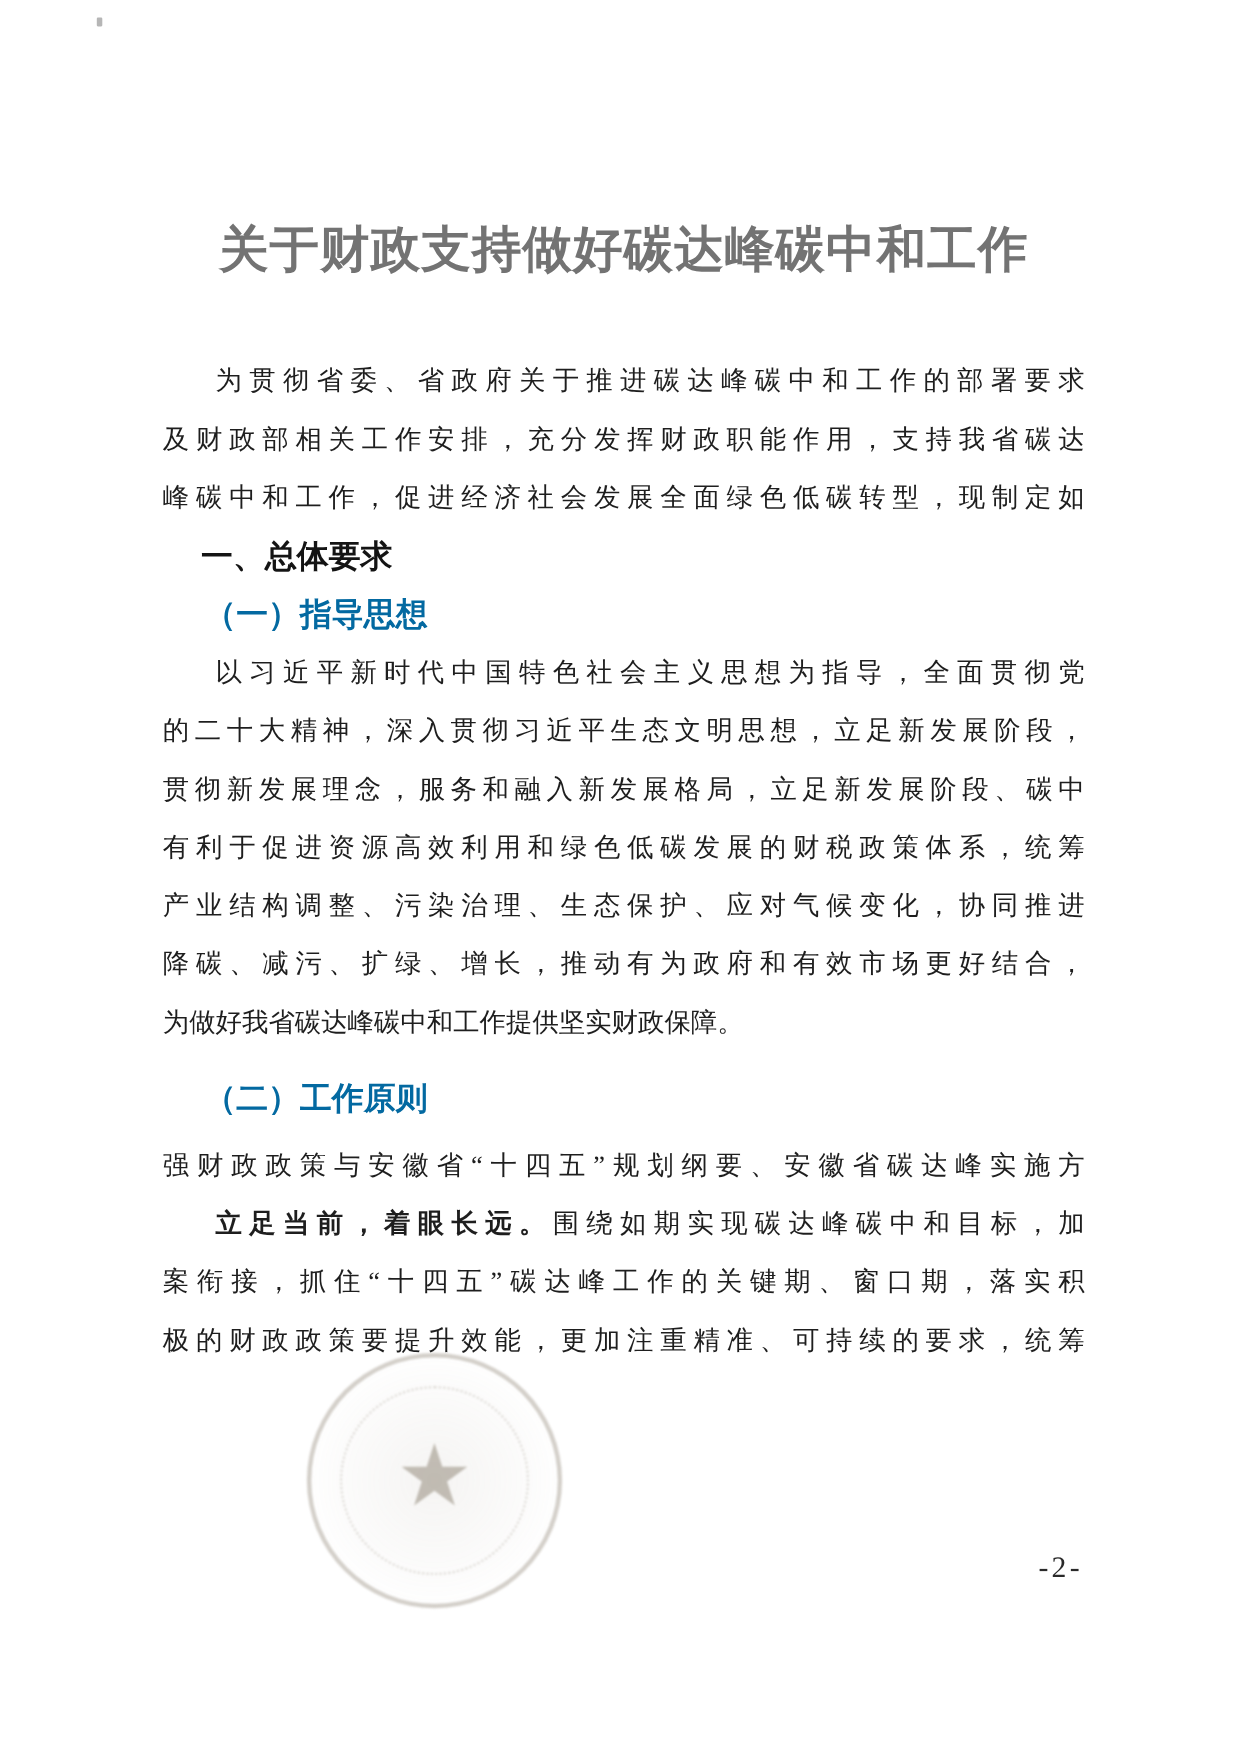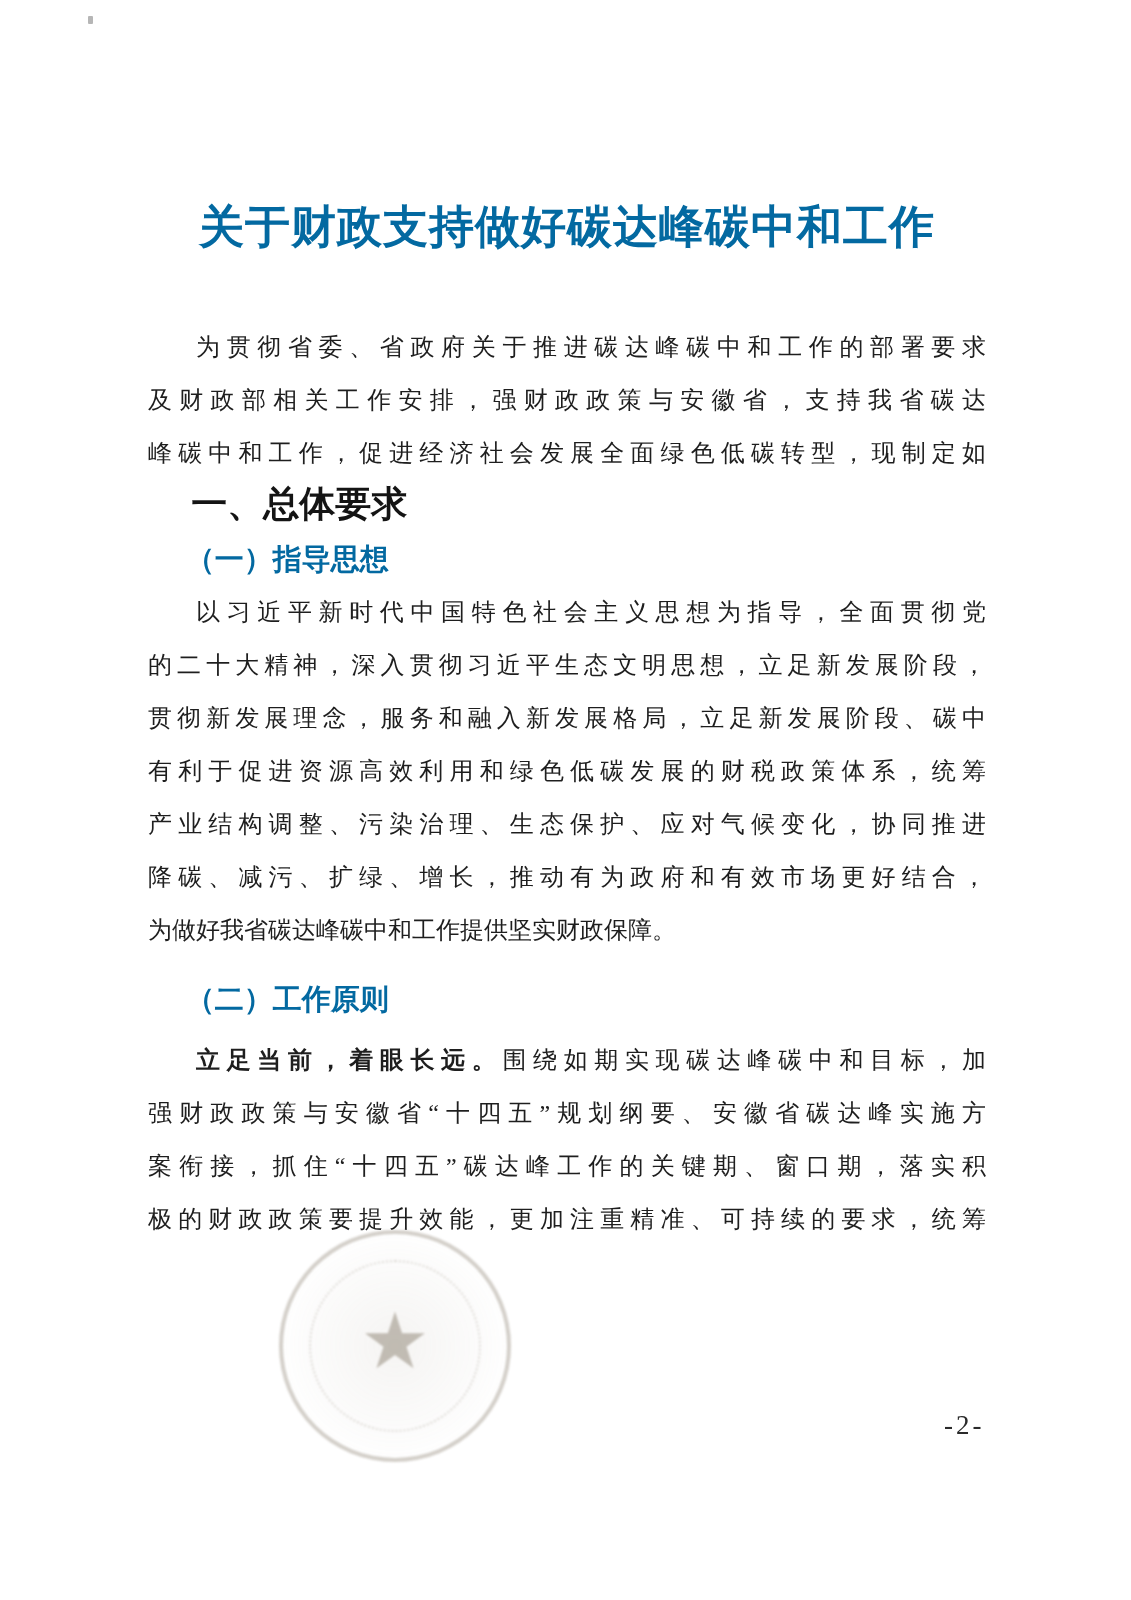--- a/index.html
+++ b/index.html
@@ -8,33 +8,33 @@
     width: 1131px; height: 1600px;
     margin: 0 auto;
     background: #ffffff;
     overflow: hidden;
     font-family: "Liberation Serif", "DejaVu Serif", serif;
     color: #1c1c1c;
   }
   .content { position:absolute; left:148px; top:0; width:838px; z-index:2; }
 
   .title { margin:197px 0 0 0; text-align:center; font-weight:700;
-           font-size:45px; line-height:60px; color:#0369a1; letter-spacing:1px; }
+           font-size:45px; line-height:60px; color:#737373; letter-spacing:1px; }
   .title .tline { display:block; }
 
   .para { font-size:24px; line-height:53px; color:#1e1e1e; }
   .para .line { text-align: justify; white-space: nowrap; }
   .para .line.fill { text-align-last: justify; white-space: normal; }
   .para .line.first { text-indent: 2em; }
   .para .line b { font-weight: 700; }
   .para.intro { margin-top: 64px; }
   .para.p3 { margin-top: 8px; }
 
-  .h-section { font-family:Liberation Mono, monospace;
-               font-weight:700; font-size:36px; line-height:53px;
+  .h-section { font-family:Liberation Sans, sans-serif;
+               font-weight:700; font-size:29px; line-height:53px;
                text-indent:1.2em; color:#141414; }
   .h-sub { font-weight:700; font-size:29px; line-height:53px;
            text-indent:1.3em; color:#0369a1; }
   .h-sub.hs2 { margin-top:16px; }
 
   .pagenum { position:absolute; left:944px; top:1410px; z-index:2;
              font-size:27px; letter-spacing:3px; color:#2a2a2a; }
 
   .stamp { position:absolute; left:279px; top:1230px; width:224px; height:224px;
            z-index:1; border-radius:50%;
@@ -61,43 +61,43 @@
     <span class="star">★</span>
   </div>
 
   <div class="content">
     <h1 class="title">
       <span class="tline">关于财政支持做好碳达峰碳中和工作</span>
     </h1>
 
     <div class="para intro">
         <div class="line first fill">为贯彻省委、省政府关于推进碳达峰碳中和工作的部署要求</div>
-        <div class="line fill">及财政部相关工作安排，强财政政策与安徽省，支持我省碳达</div>
+        <div class="line fill">及财政部相关工作安排，充分发挥财政职能作用，支持我省碳达</div>
         <div class="line fill">峰碳中和工作，促进经济社会发展全面绿色低碳转型，现制定如</div>
       </div>
 
     <div class="h-section">一、总体要求</div>
 
     <div class="h-sub">（一）指导思想</div>
 
     <div class="para">
         <div class="line first fill">以习近平新时代中国特色社会主义思想为指导，全面贯彻党</div>
         <div class="line fill">的二十大精神，深入贯彻习近平生态文明思想，立足新发展阶段，</div>
         <div class="line fill">贯彻新发展理念，服务和融入新发展格局，立足新发展阶段、碳中</div>
         <div class="line fill">有利于促进资源高效利用和绿色低碳发展的财税政策体系，统筹</div>
         <div class="line fill">产业结构调整、污染治理、生态保护、应对气候变化，协同推进</div>
         <div class="line fill">降碳、减污、扩绿、增长，推动有为政府和有效市场更好结合，</div>
         <div class="line">为做好我省碳达峰碳中和工作提供坚实财政保障。</div>
       </div>
 
     <div class="h-sub hs2">（二）工作原则</div>
 
     <div class="para p3">
+        <div class="line fill">强财政政策与安徽省“十四五”规划纲要、安徽省碳达峰实施方</div>
         <div class="line first fill"><b>立足当前，着眼长远。</b>围绕如期实现碳达峰碳中和目标，加</div>
-        <div class="line fill">强财政政策与安徽省“十四五”规划纲要、安徽省碳达峰实施方</div>
         <div class="line fill">案衔接，抓住“十四五”碳达峰工作的关键期、窗口期，落实积</div>
         <div class="line fill">极的财政政策要提升效能，更加注重精准、可持续的要求，统筹</div>
       </div>
   </div>
 
   <div class="pagenum">-2-</div>
 
 </div>
 
 </body></html>

